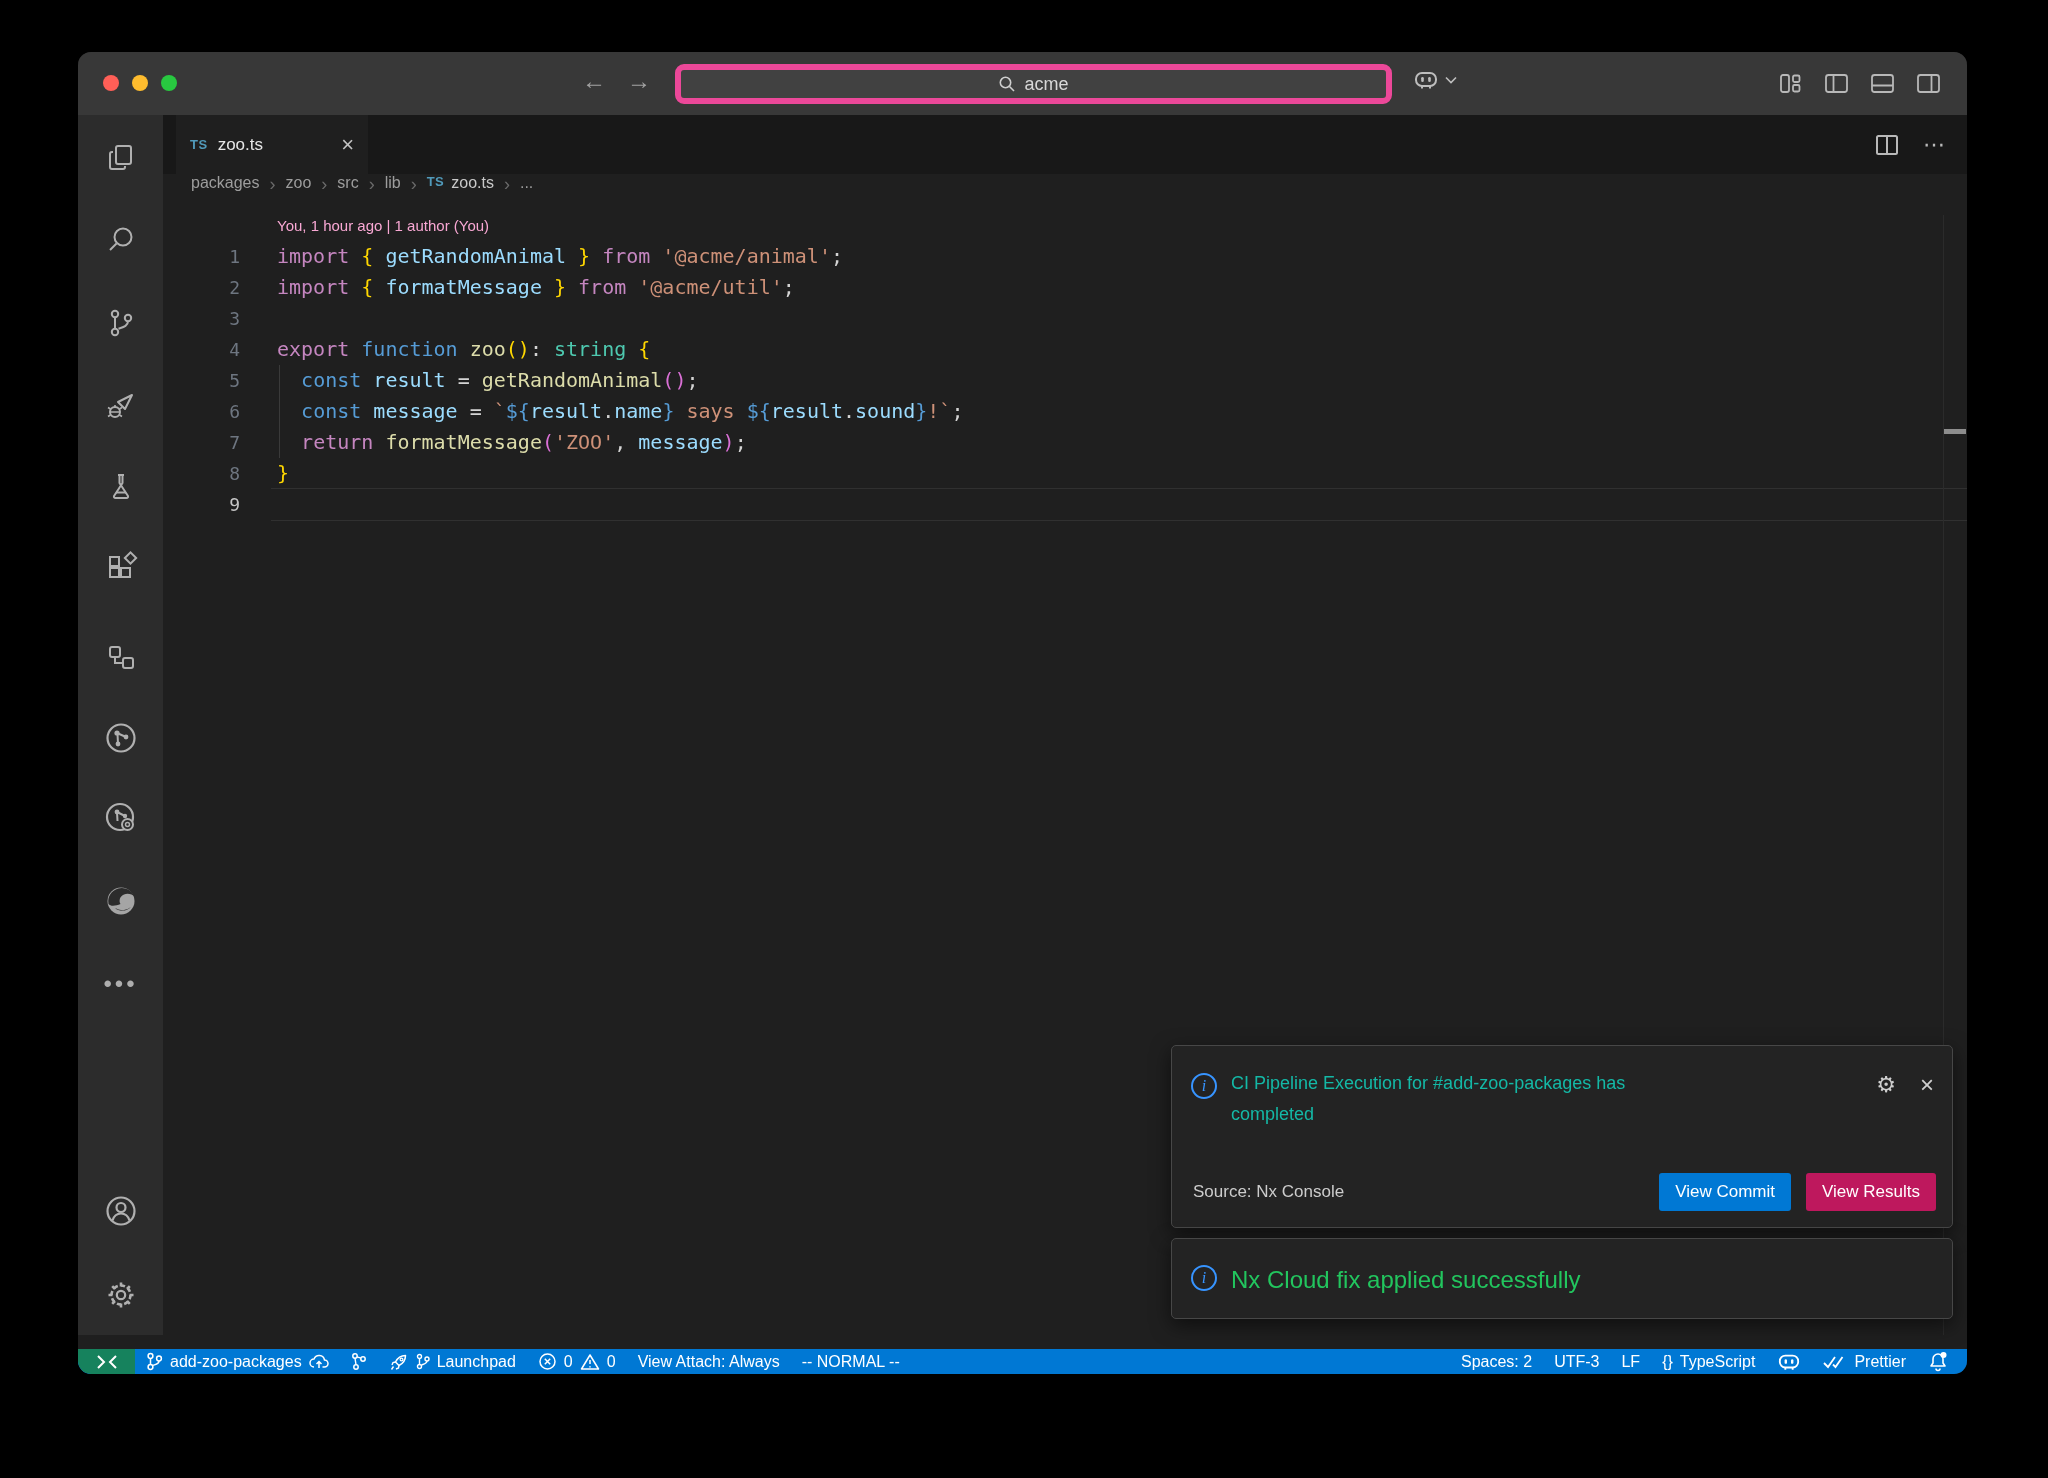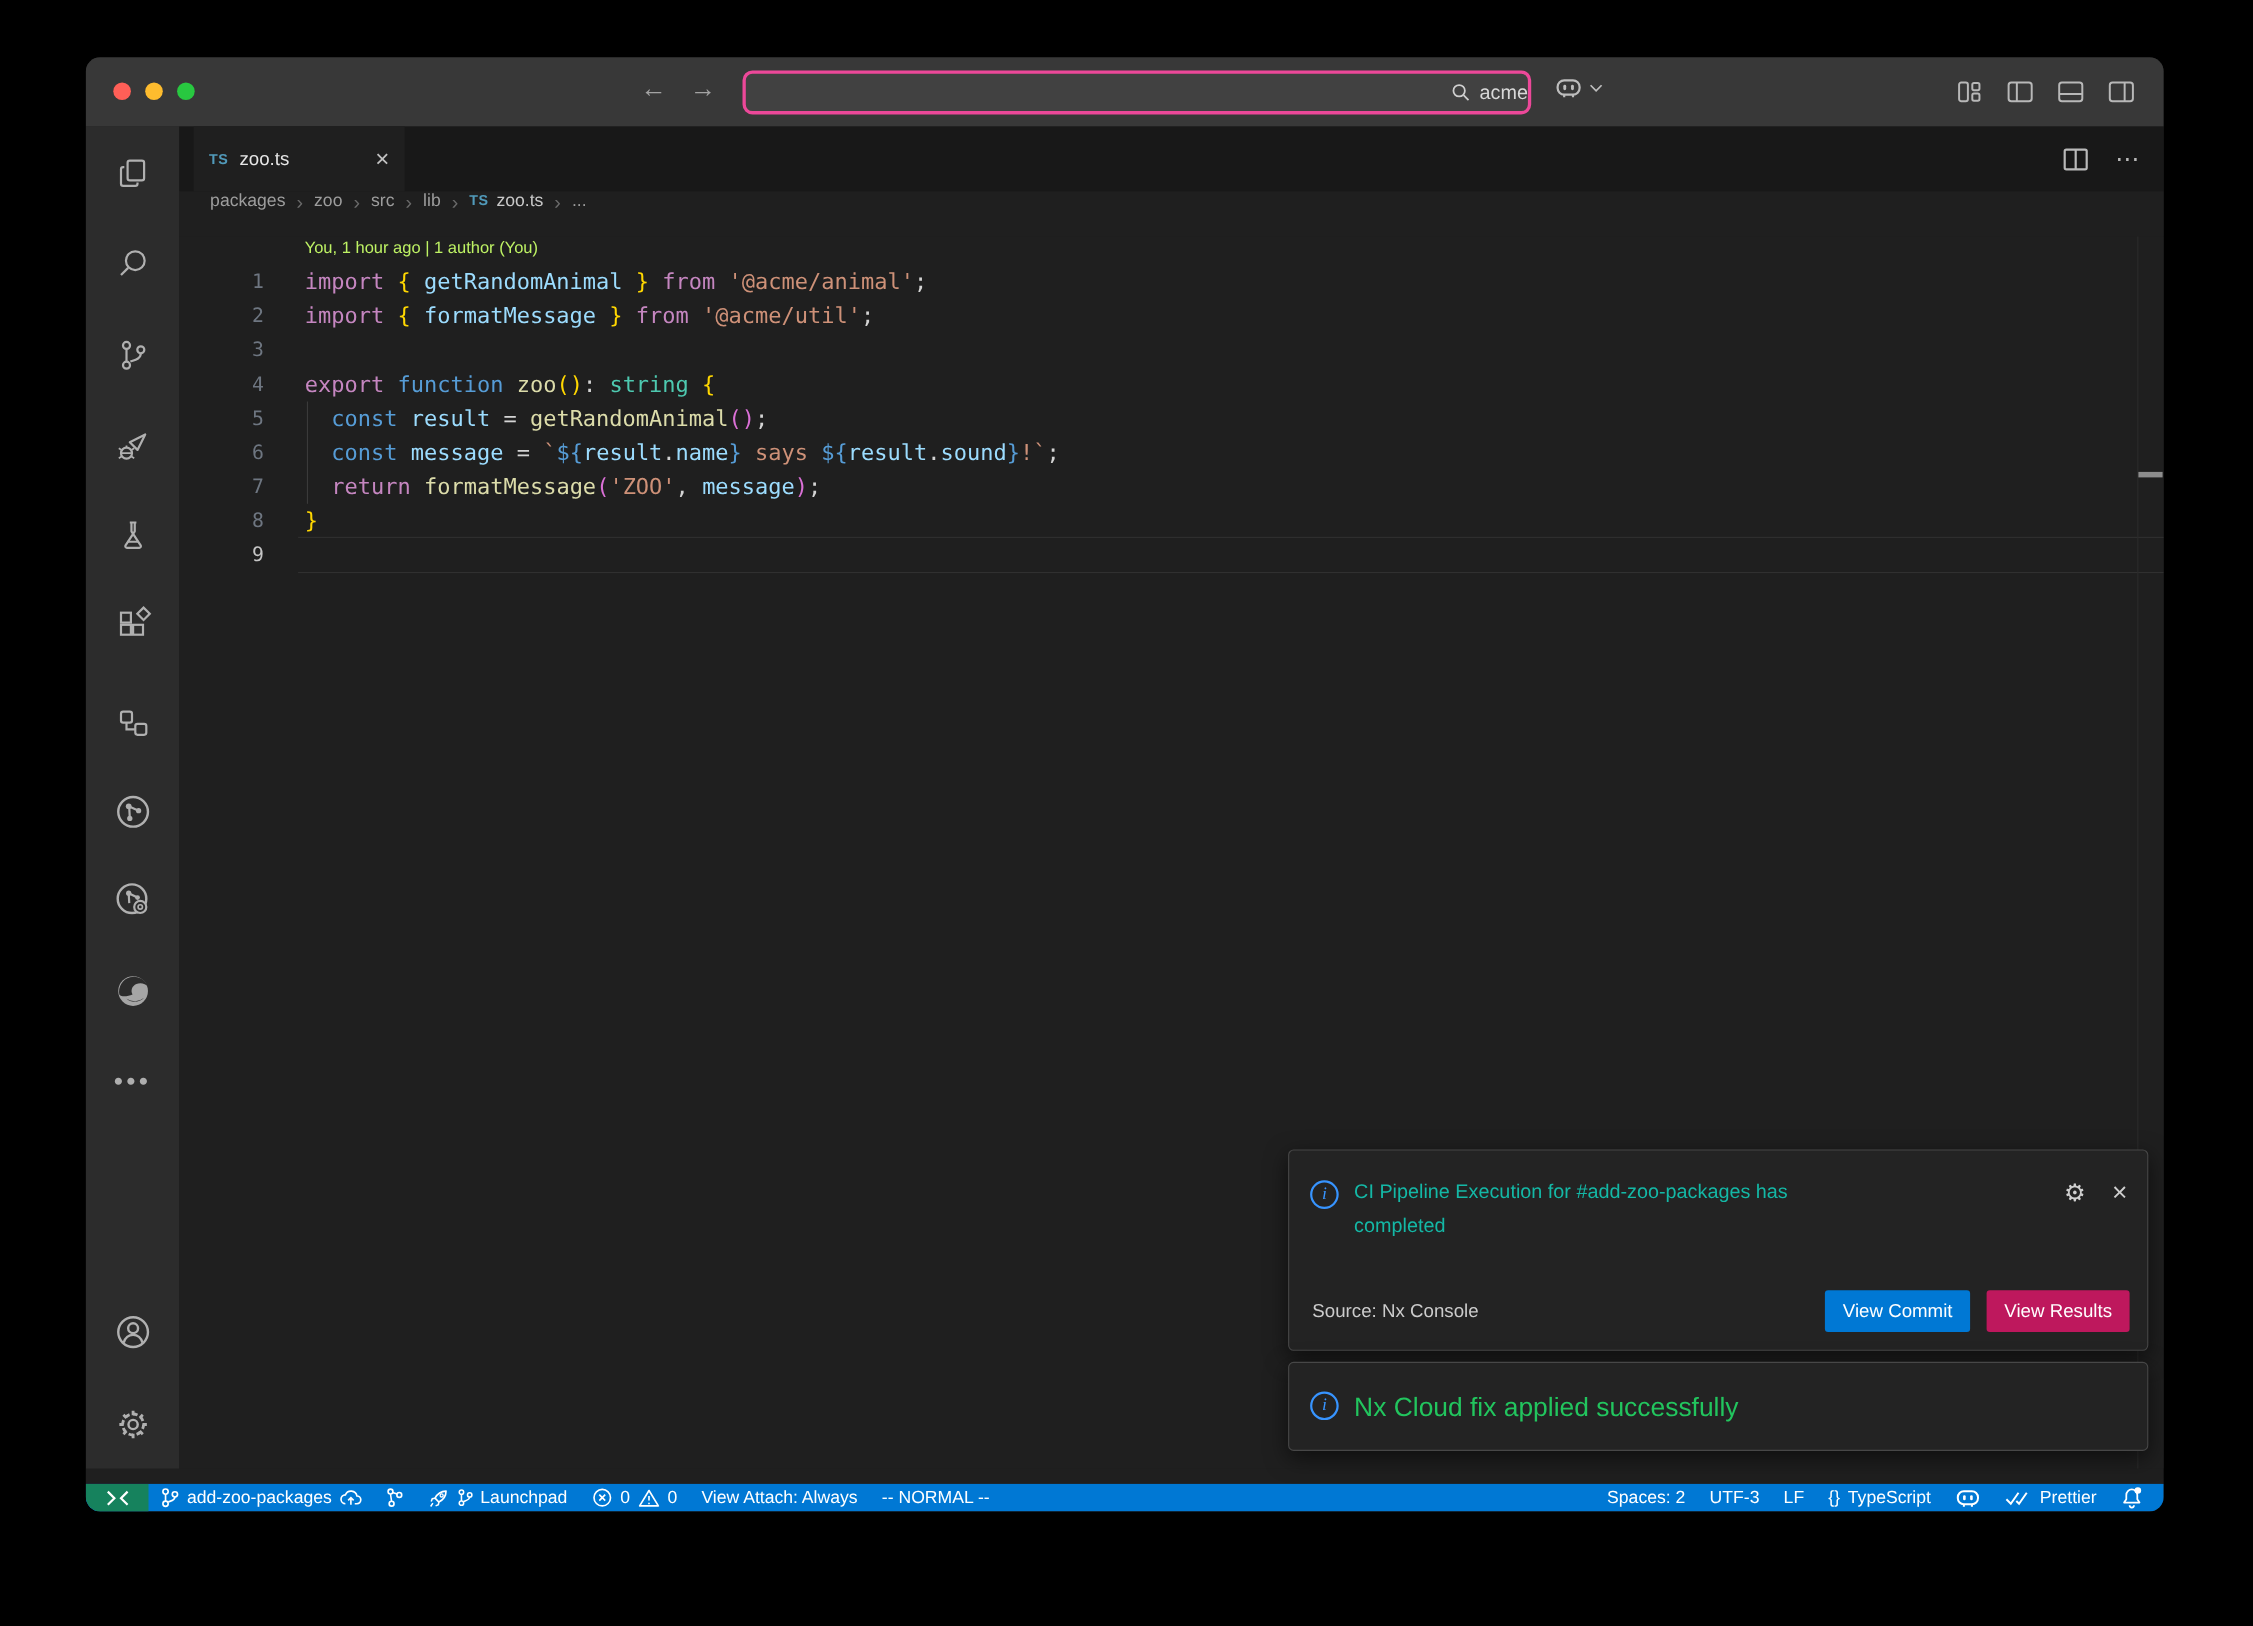--- a/index.html
+++ b/index.html
@@ -12,22 +12,22 @@
             background:#1f1f1f; border-radius:13px; overflow:hidden;
             box-shadow:0 20px 60px rgba(0,0,0,.8); }
 
   
   .titlebar { position:absolute; left:0; top:0; width:100%; height:63px; background:#383838; }
   .traffic { position:absolute; top:23px; left:25px; display:flex; gap:13px; }
   .tl { width:16px; height:16px; border-radius:50%; }
   .tl.r { background:#ff5f57; } .tl.y { background:#febc2e; } .tl.g { background:#28c840; }
   .navarrow { position:absolute; top:15px; font-size:24px; color:#a3a3a3; width:30px; text-align:center; }
   .cmdcenter { position:absolute; left:597px; top:12px; width:717px; height:40px;
-               background:#414141; border:3px solid #ec4899; border-radius:9px;
-               display:flex; align-items:center; justify-content:flex-end; gap:8px;
+               background:#414141; border:6px solid #ec4899; border-radius:9px;
+               display:flex; align-items:center; justify-content:center; gap:8px;
                color:#d8d8d8; font-size:18px; }
   .tb-copilot { position:absolute; left:1335px; top:16px; display:flex; align-items:center; gap:6px; color:#bdbdbd; }
   .layout-icons { position:absolute; right:26px; top:0; height:63px; display:flex; align-items:center; gap:21px; }
   .layout-icons svg { display:block; }
 
   
   .activitybar { position:absolute; left:0; top:63px; width:85px; bottom:39px; background:#2c2c2c; }
   .ab-icon { position:absolute; left:0; width:85px; height:40px; display:flex; align-items:center; justify-content:center; }
   .ab-dots { color:#aeaeae; font-size:24px; letter-spacing:3px; }
 
@@ -41,21 +41,21 @@
   .editor-actions { position:absolute; right:20px; top:0; height:59px; display:flex; align-items:center; gap:24px; color:#b9b9b9; }
 
   
   .breadcrumbs { position:absolute; left:85px; right:0; top:122px; height:41px; background:#1f1f1f;
                  display:flex; padding-left:28px; color:#9d9d9d; font-size:16px; }
   .bc-sep { color:#6a6a6a; margin:0 10px; font-size:18px; }
   .breadcrumbs .ts-badge { margin-right:7px; }
 
   
   .editor { position:absolute; left:85px; right:0; top:163px; bottom:39px; background:#1f1f1f; }
-  .blame { position:absolute; left:114px; top:2px; color:#bef264; font-size:15px; }
+  .blame { position:absolute; left:114px; top:2px; color:#f9a8d4; font-size:15px; }
   .codelines { position:absolute; left:0; right:0; top:26px; font-family:"DejaVu Sans Mono", monospace;
                font-size:20px; }
   .cl { display:flex; height:31px; line-height:31px; white-space:pre; }
   .ln { width:77px; text-align:right; color:#6e7681; font-size:18px; }
   .lc { margin-left:37px; color:#d4d4d4; }
   .cl.active .ln { color:#c6c6c6; }
   .tk-kw{color:#c586c0} .tk-decl{color:#569cd6} .tk-var{color:#9cdcfe} .tk-fn{color:#dcdcaa}
   .tk-str{color:#ce9178} .tk-type{color:#4ec9b0} .tk-b1{color:#ffd700} .tk-b2{color:#da70d6}
   .tk-tpl{color:#569cd6} .tk-pun{color:#d4d4d4}
   .indent-guide { position:absolute; left:116px; top:150px; width:1px; height:93px; background:#3a3a3a; }

